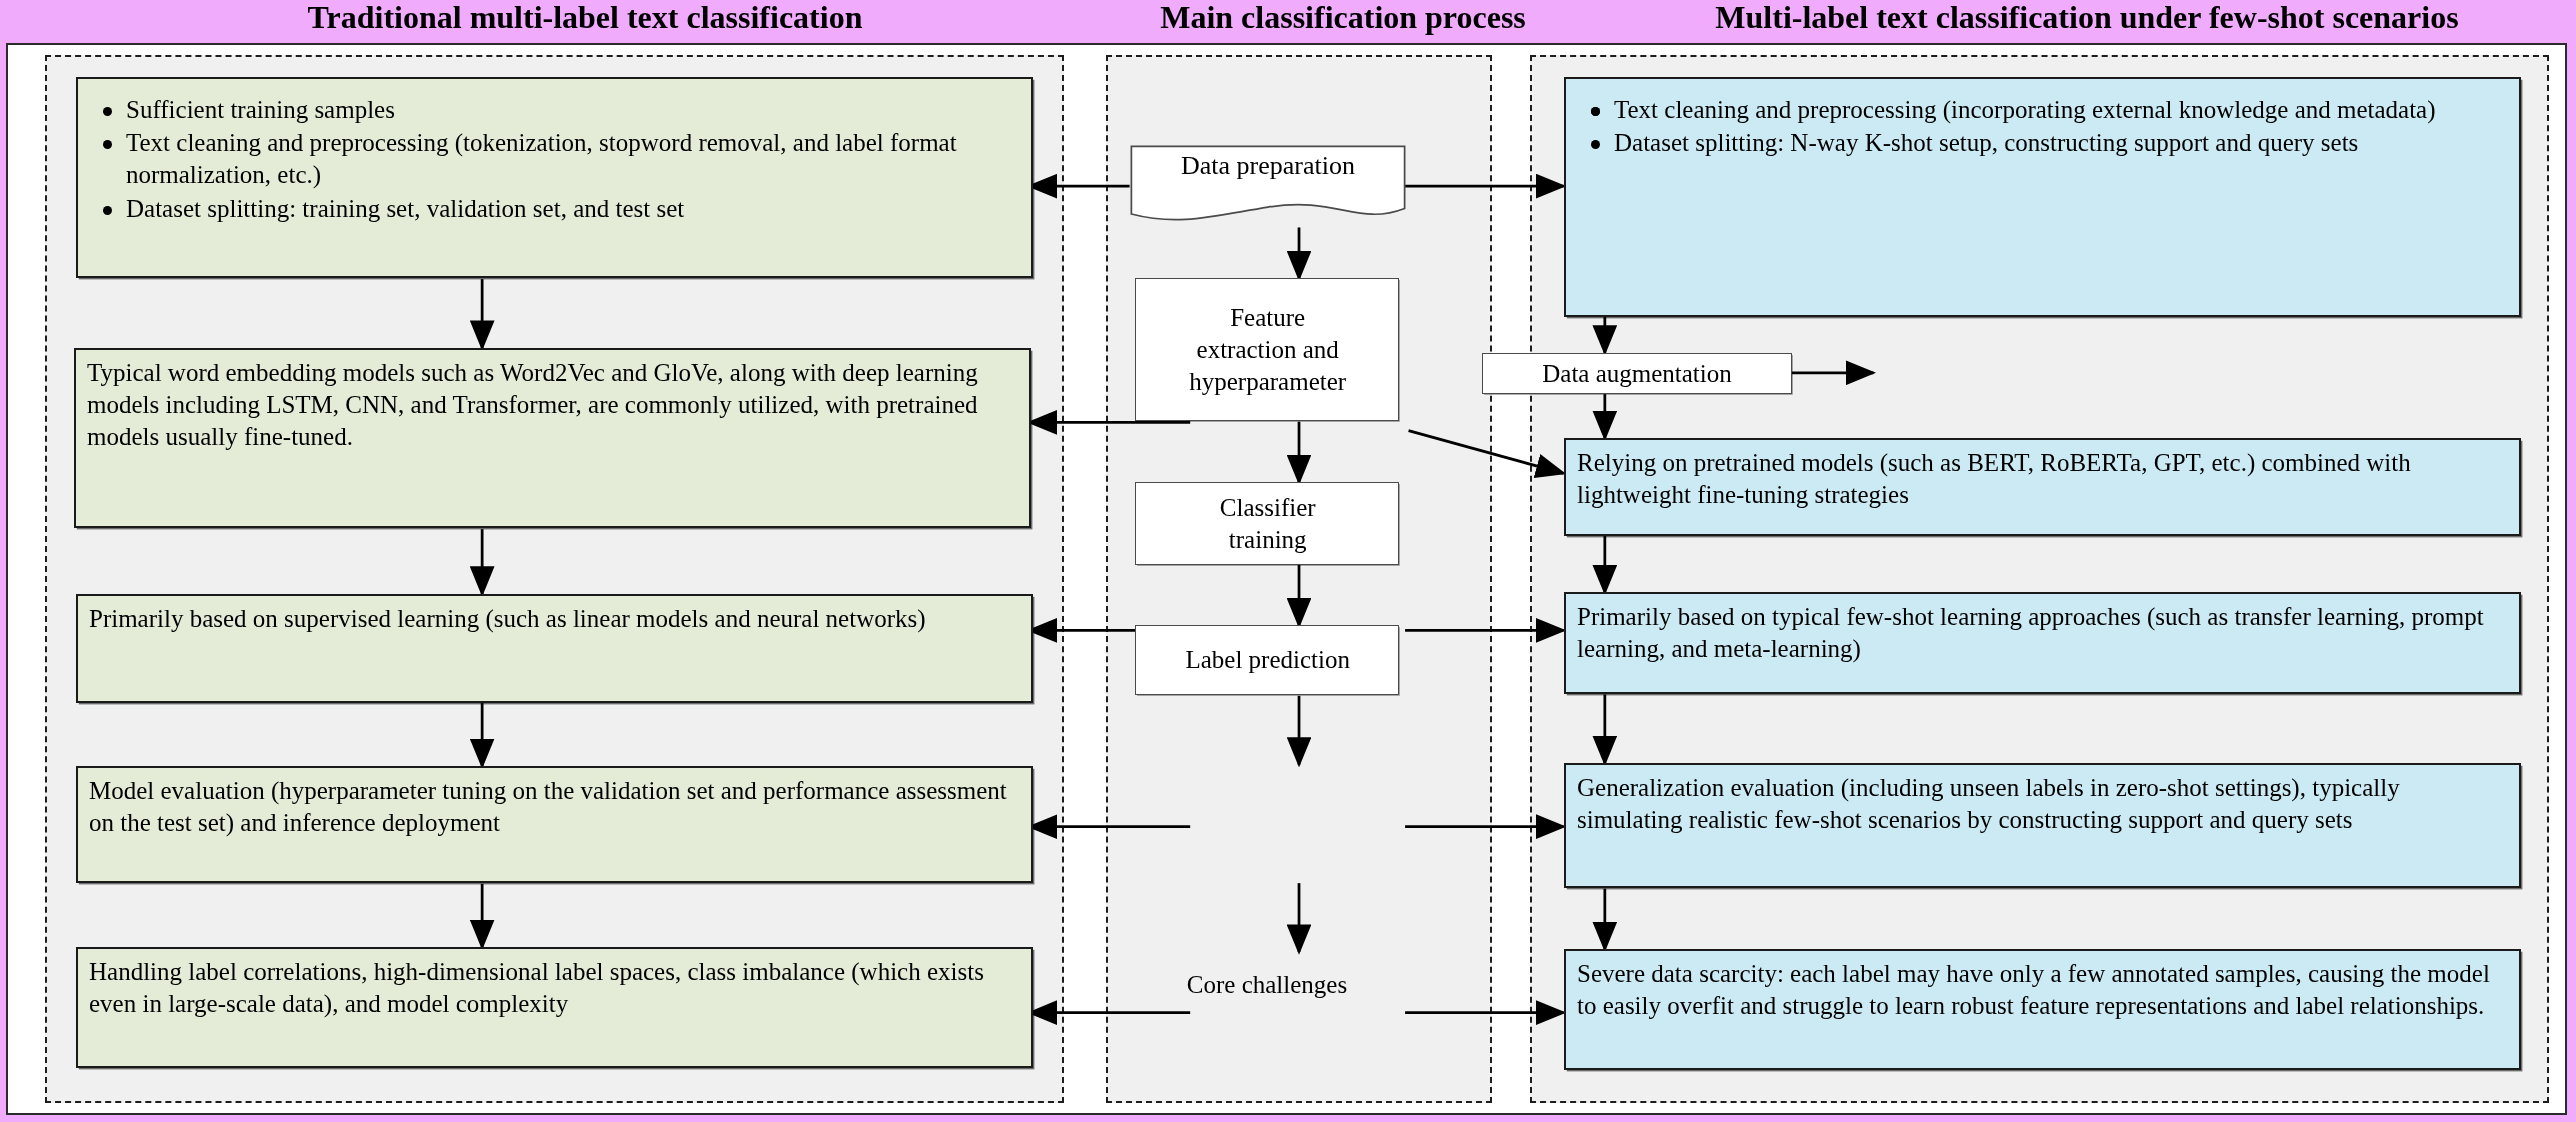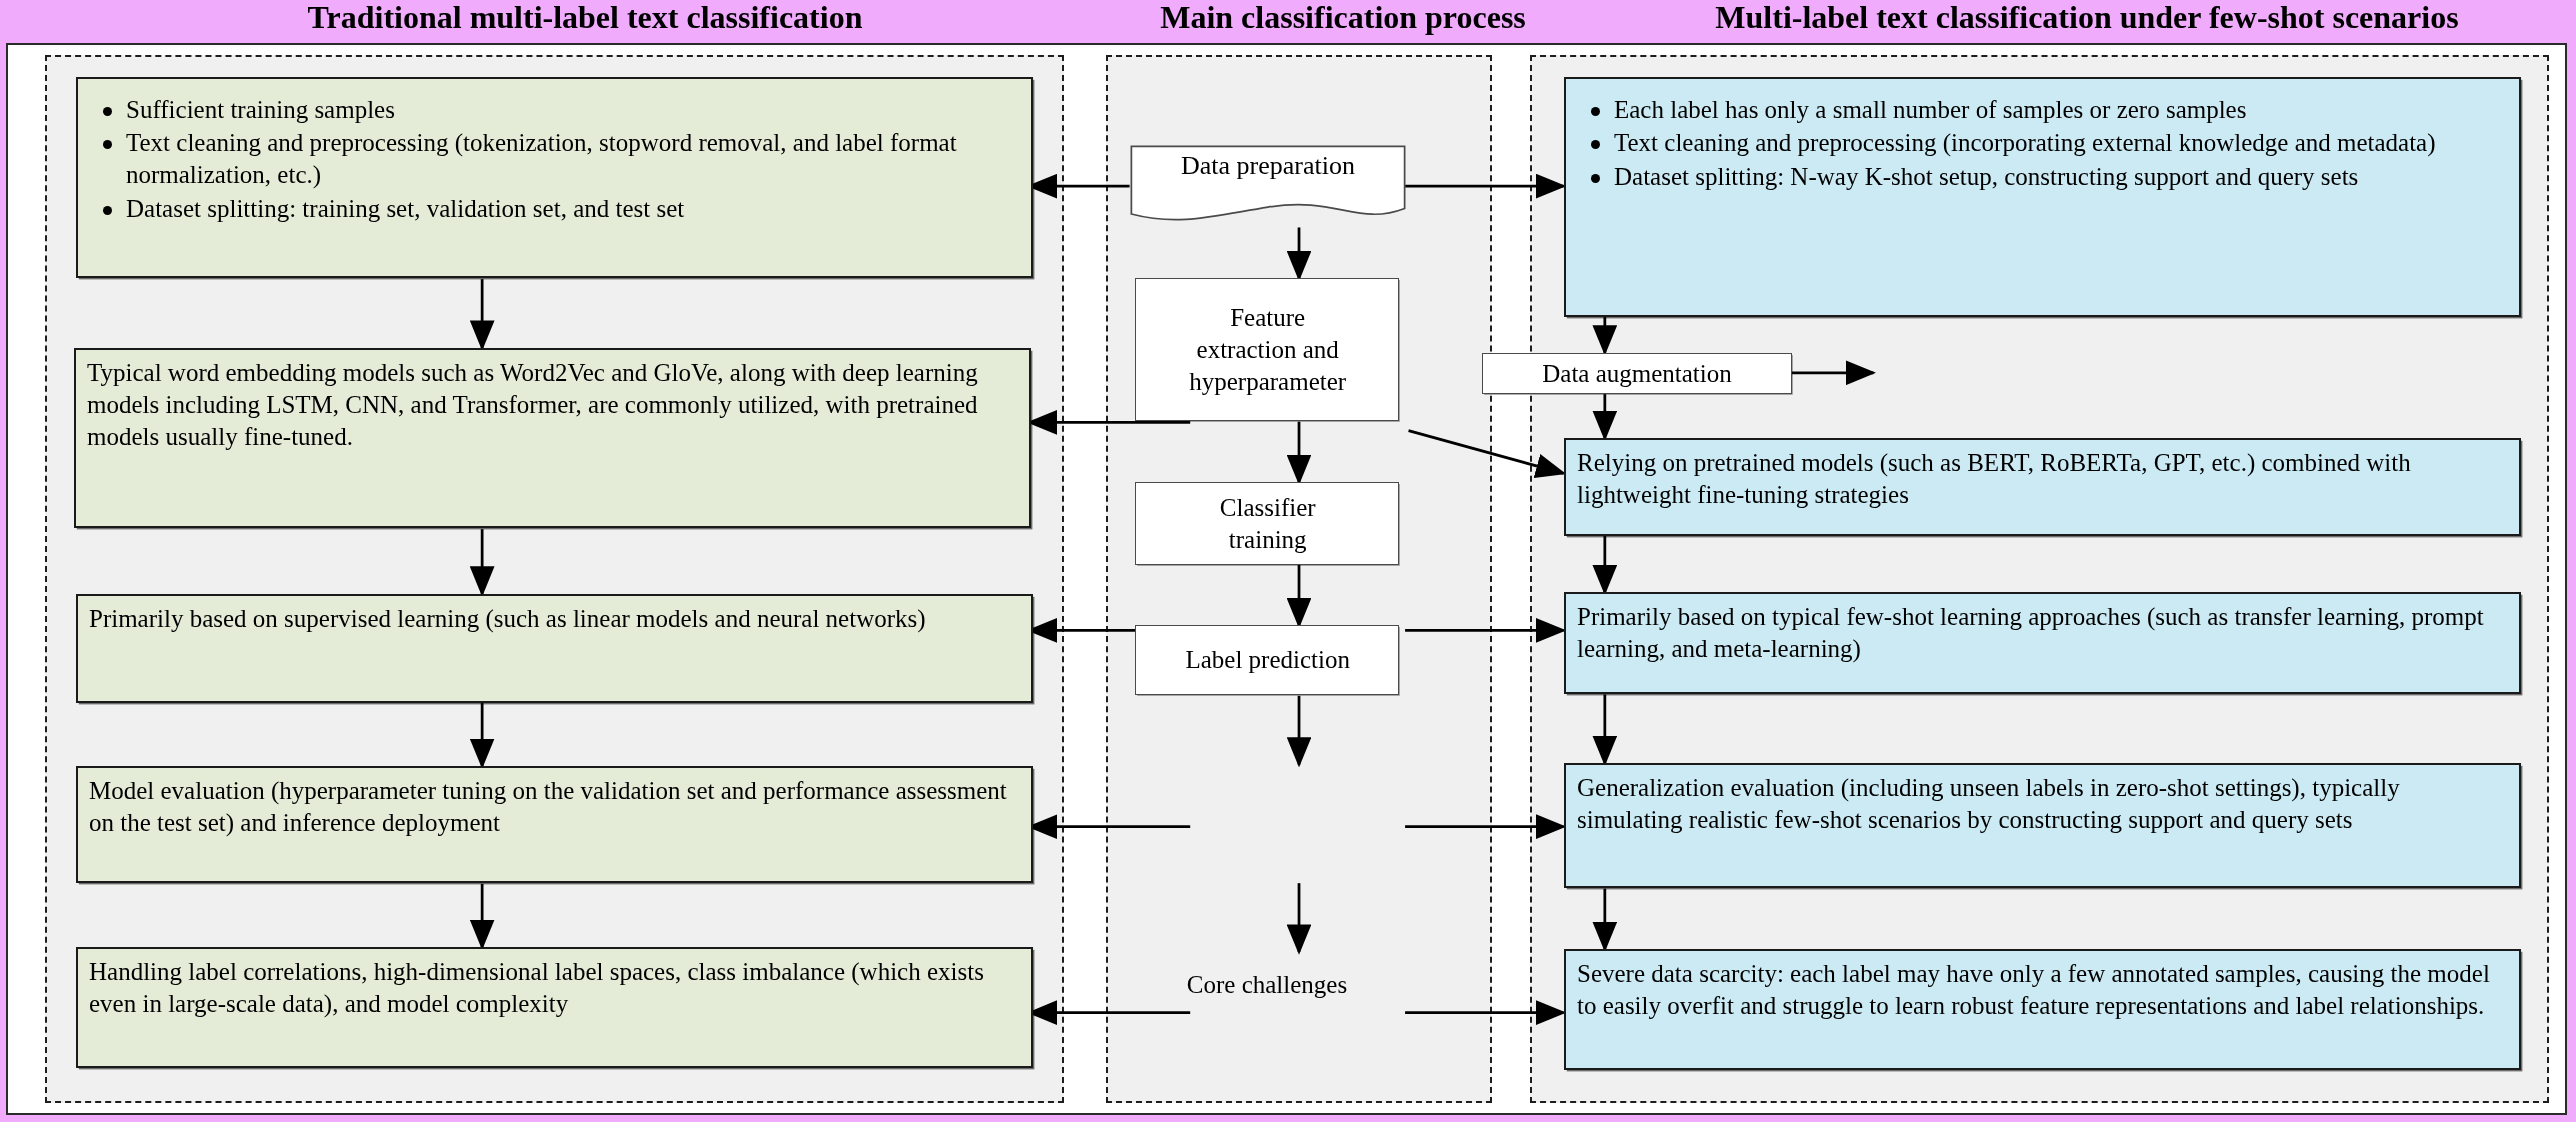--- a/index.html
+++ b/index.html
@@ -158,21 +158,21 @@
     <span class="ln">Classifier</span>
     <span class="ln">training</span>
   </div>
 
   <div class="box white center-txt" style="left:1135px;top:625px;width:264px;height:70px;">Label prediction</div>
 
   <div style="position:absolute;left:1135px;top:952px;width:264px;height:66px;display:flex;align-items:center;justify-content:center;text-align:center;font-size:25px;line-height:32px;color:#000;font-family:'Liberation Serif','DejaVu Serif',serif;">Core challenges</div>
 
   <div class="box blue" style="left:1564px;top:77px;width:957px;height:240px;">
     <ul class="bl">
-      <li><span class="bullet"></span><span>Each label has only a small number of samples or zero samples</span></li>
+      <li><span class="bullet"></span></li>
       <li><span class="bullet"></span><span>Text cleaning and preprocessing (incorporating external knowledge and metadata)</span></li>
       <li><span class="bullet"></span><span>Dataset splitting: N-way K-shot setup, constructing support and query sets</span></li>
     </ul>
   </div>
 
   <div class="box white center-txt" style="left:1482px;top:353px;width:310px;height:41px;padding:0 6.9px;">Data augmentation</div>
 
 
   <div class="box blue" style="left:1564px;top:438px;width:957px;height:98px;">Relying on pretrained models (such as BERT, RoBERTa, GPT, etc.) combined with lightweight fine-tuning strategies</div>
 

